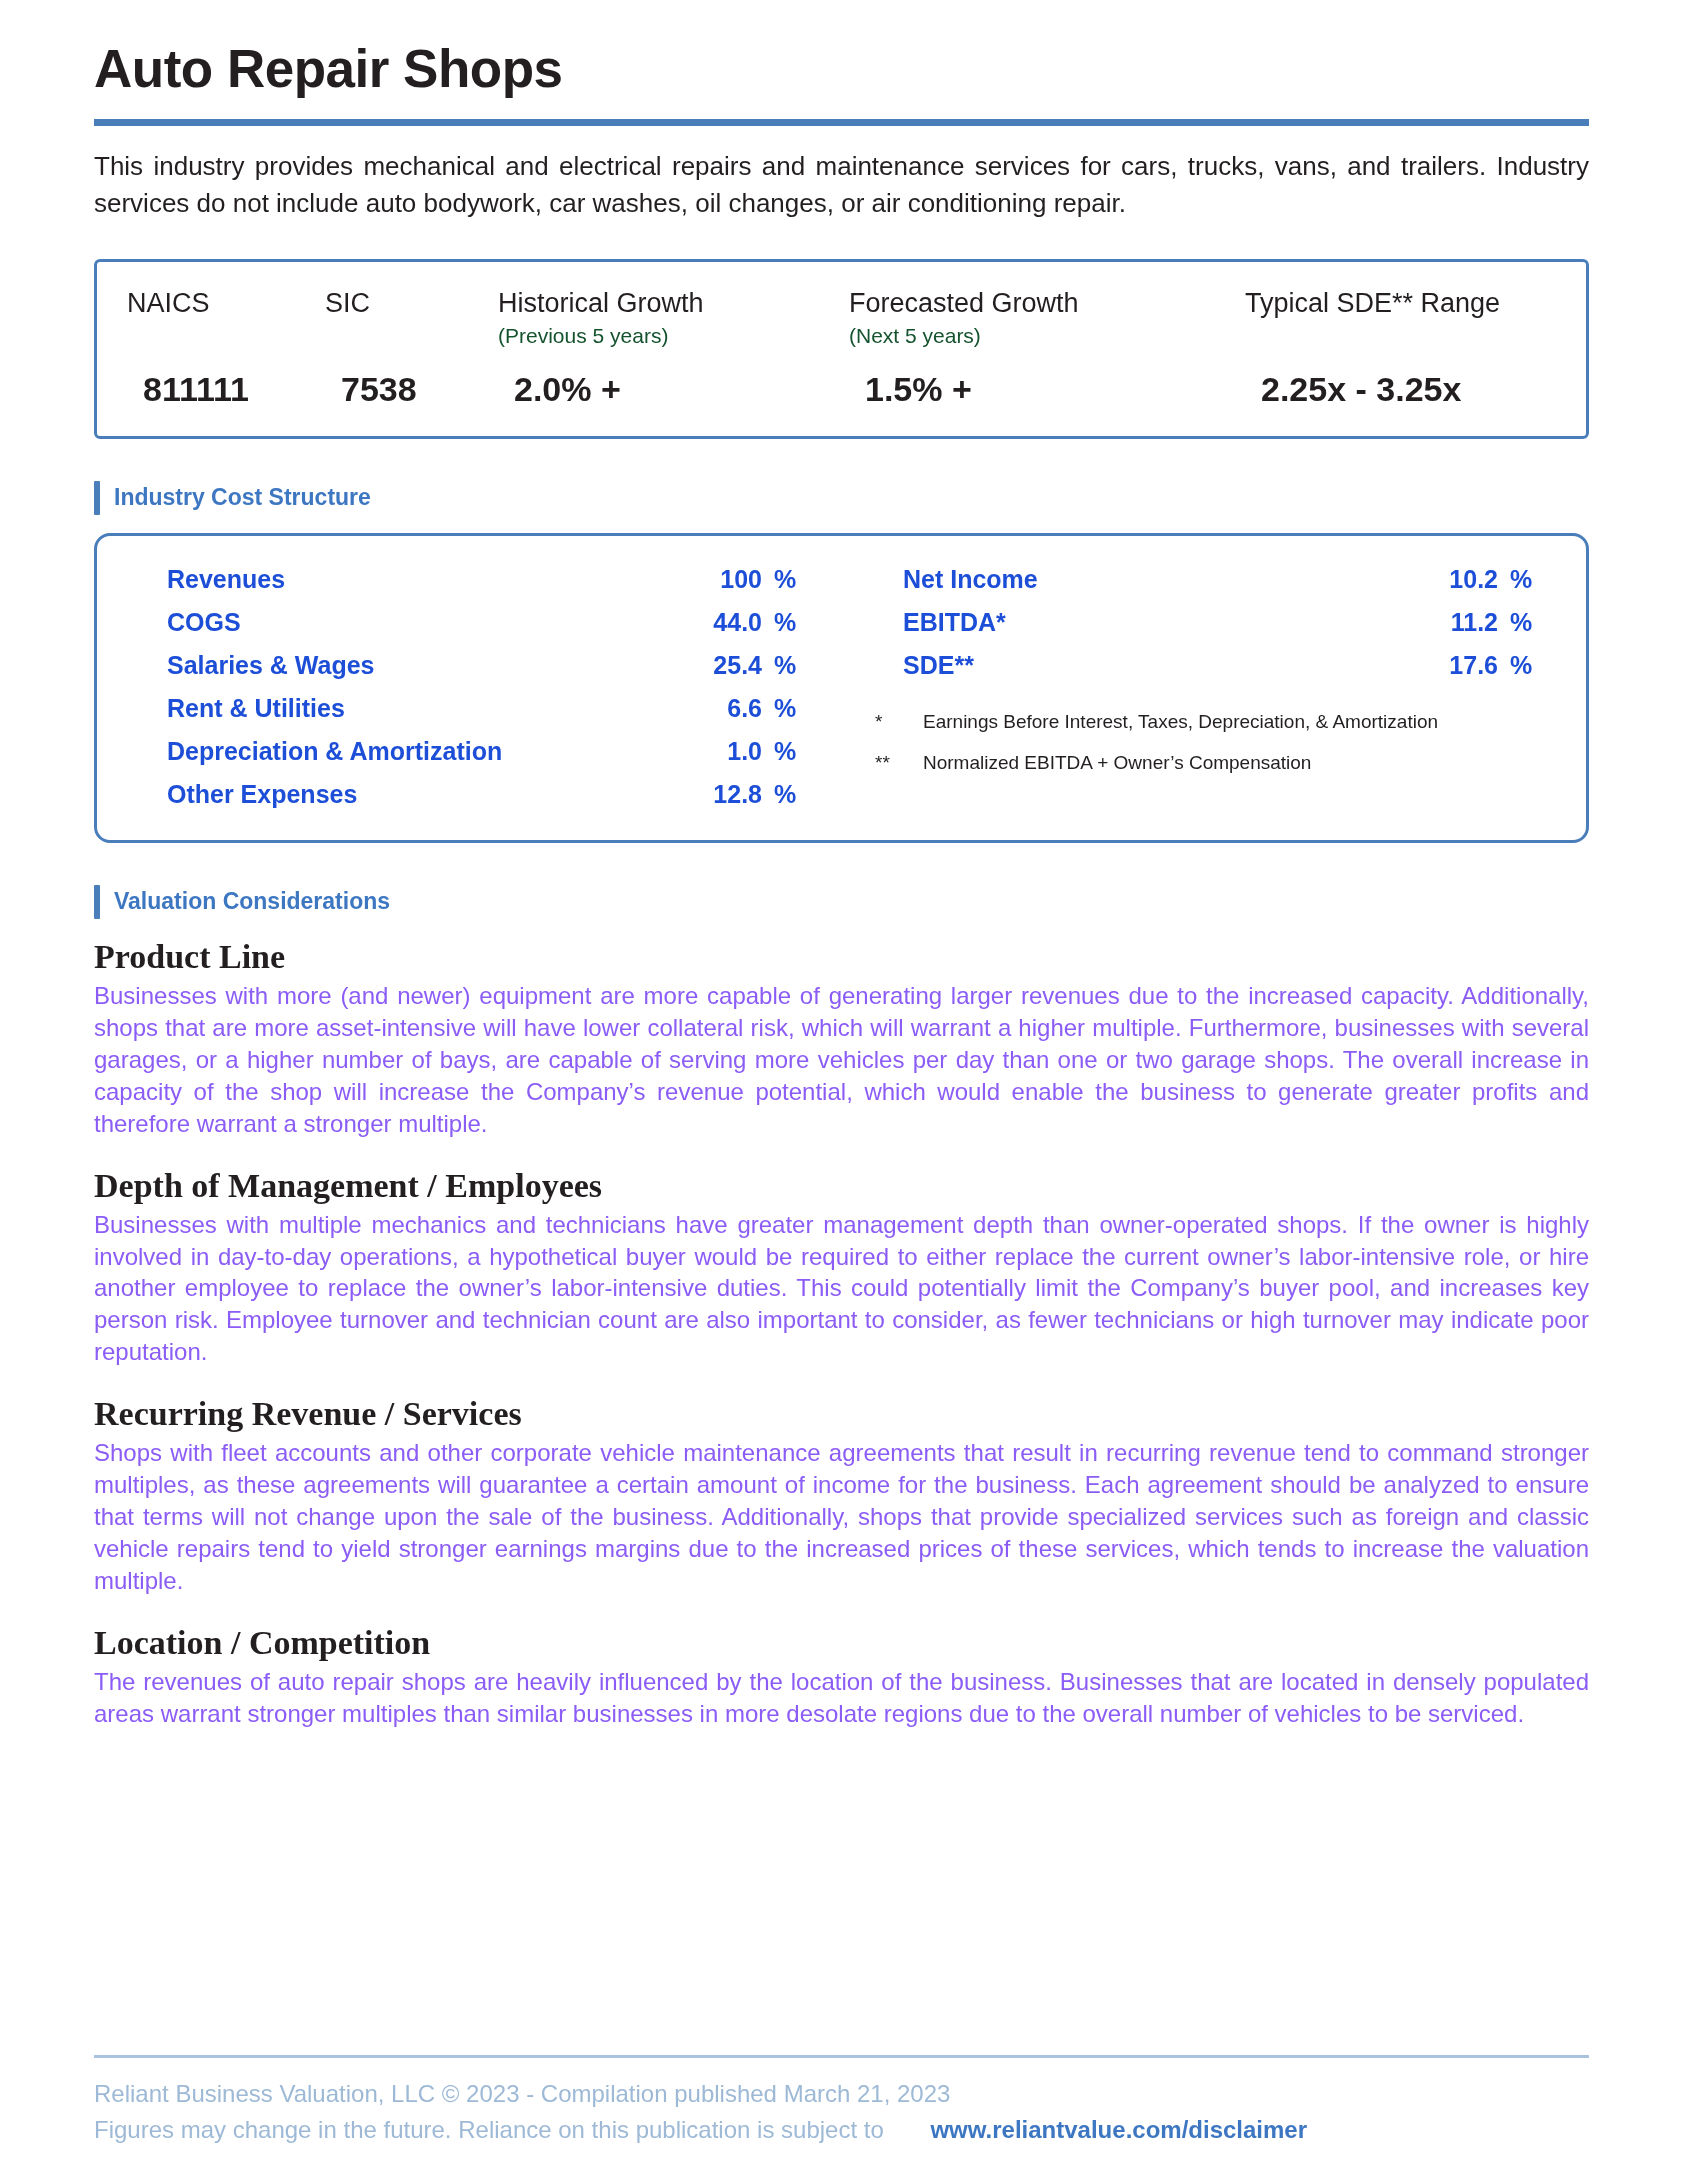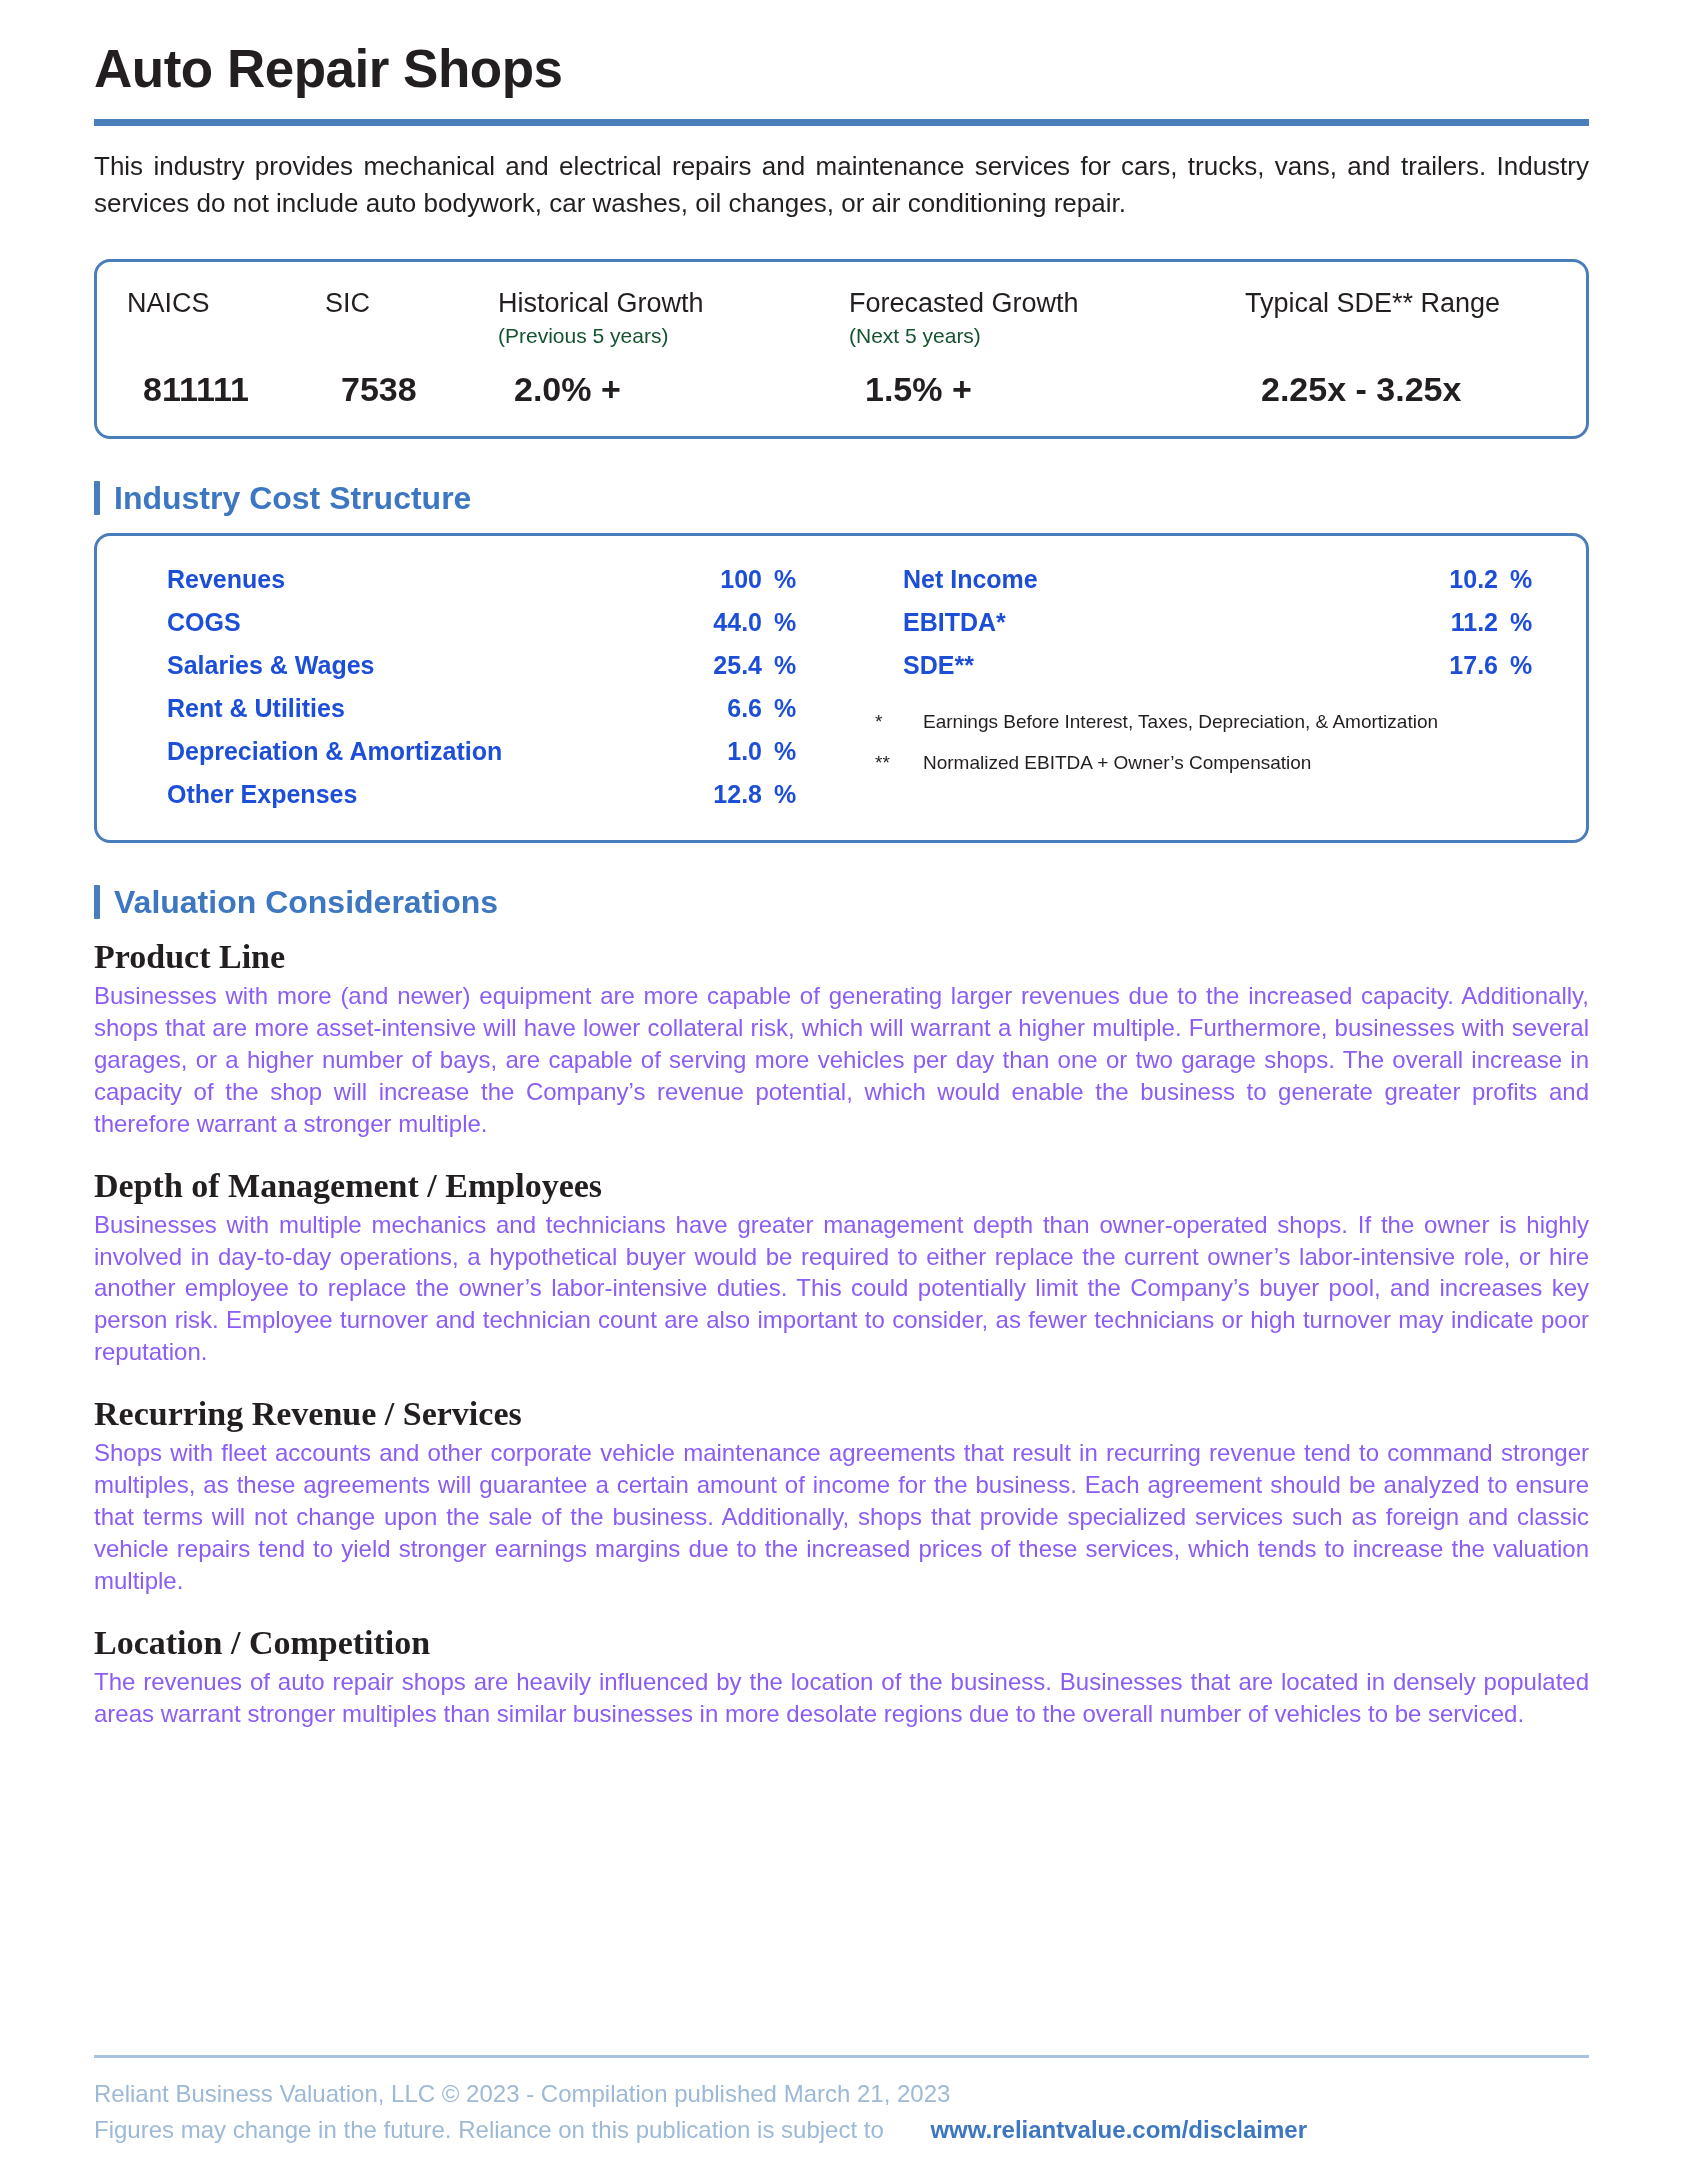--- a/index.html
+++ b/index.html
@@ -53,20 +53,21 @@
   .rbox {
     border: 3px solid #4a7ebb;
     border-radius: 16px;
     box-sizing: border-box;
   }
 
   
   .statbox {
     margin-top: 38px;
     padding: 26px 30px 28px 30px;
+    border-radius: 6px;
   }
   .stat-grid {
     display: grid;
     grid-template-columns: 198px 173px 351px 396px auto;
     align-items: start;
   }
   .stat-head {
     font-size: 27px;
     color: #231f20;
     line-height: 1.15;
@@ -97,21 +98,21 @@
     margin-bottom: 18px;
   }
   .section-bar {
     width: 6px;
     height: 34px;
     background: #4a7ebb;
     margin-right: 14px;
     border-radius: 1px;
   }
   .section-title {
-    font-size: 32px;
+    font-size: 23px;
     font-weight: bold;
     color: #3d77c2;
     line-height: 1;
   }
 
   
   .costbox {
     padding: 22px 34px 24px 34px;
   }
   .cost-cols {

